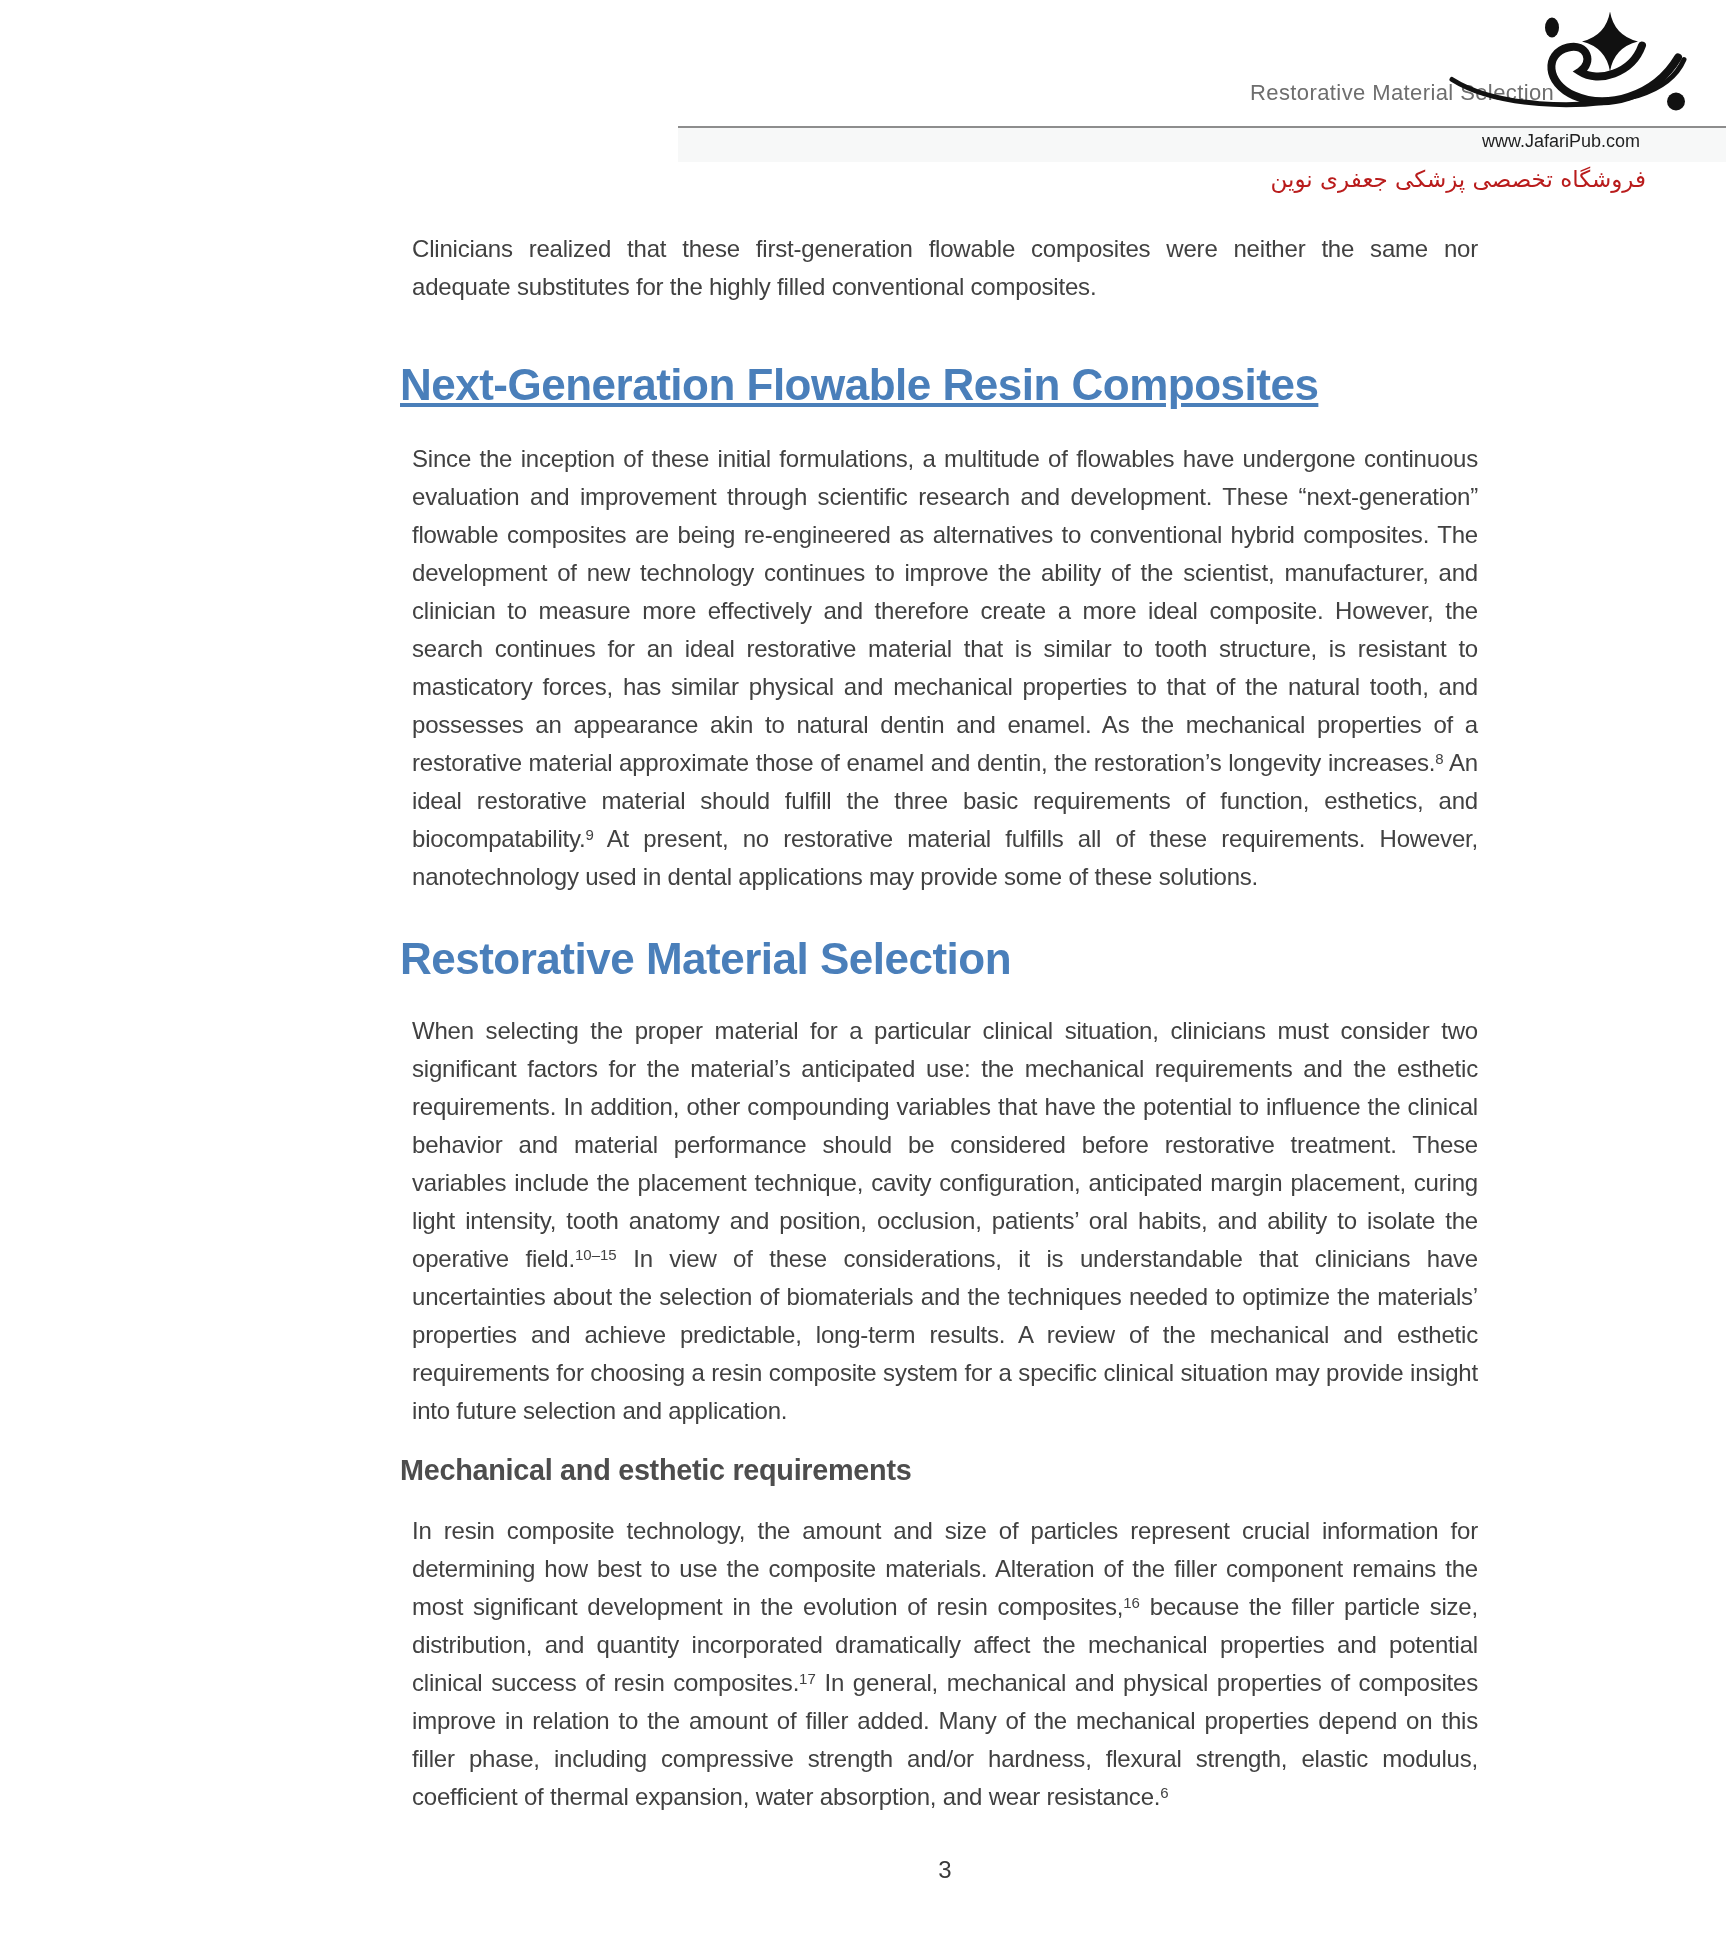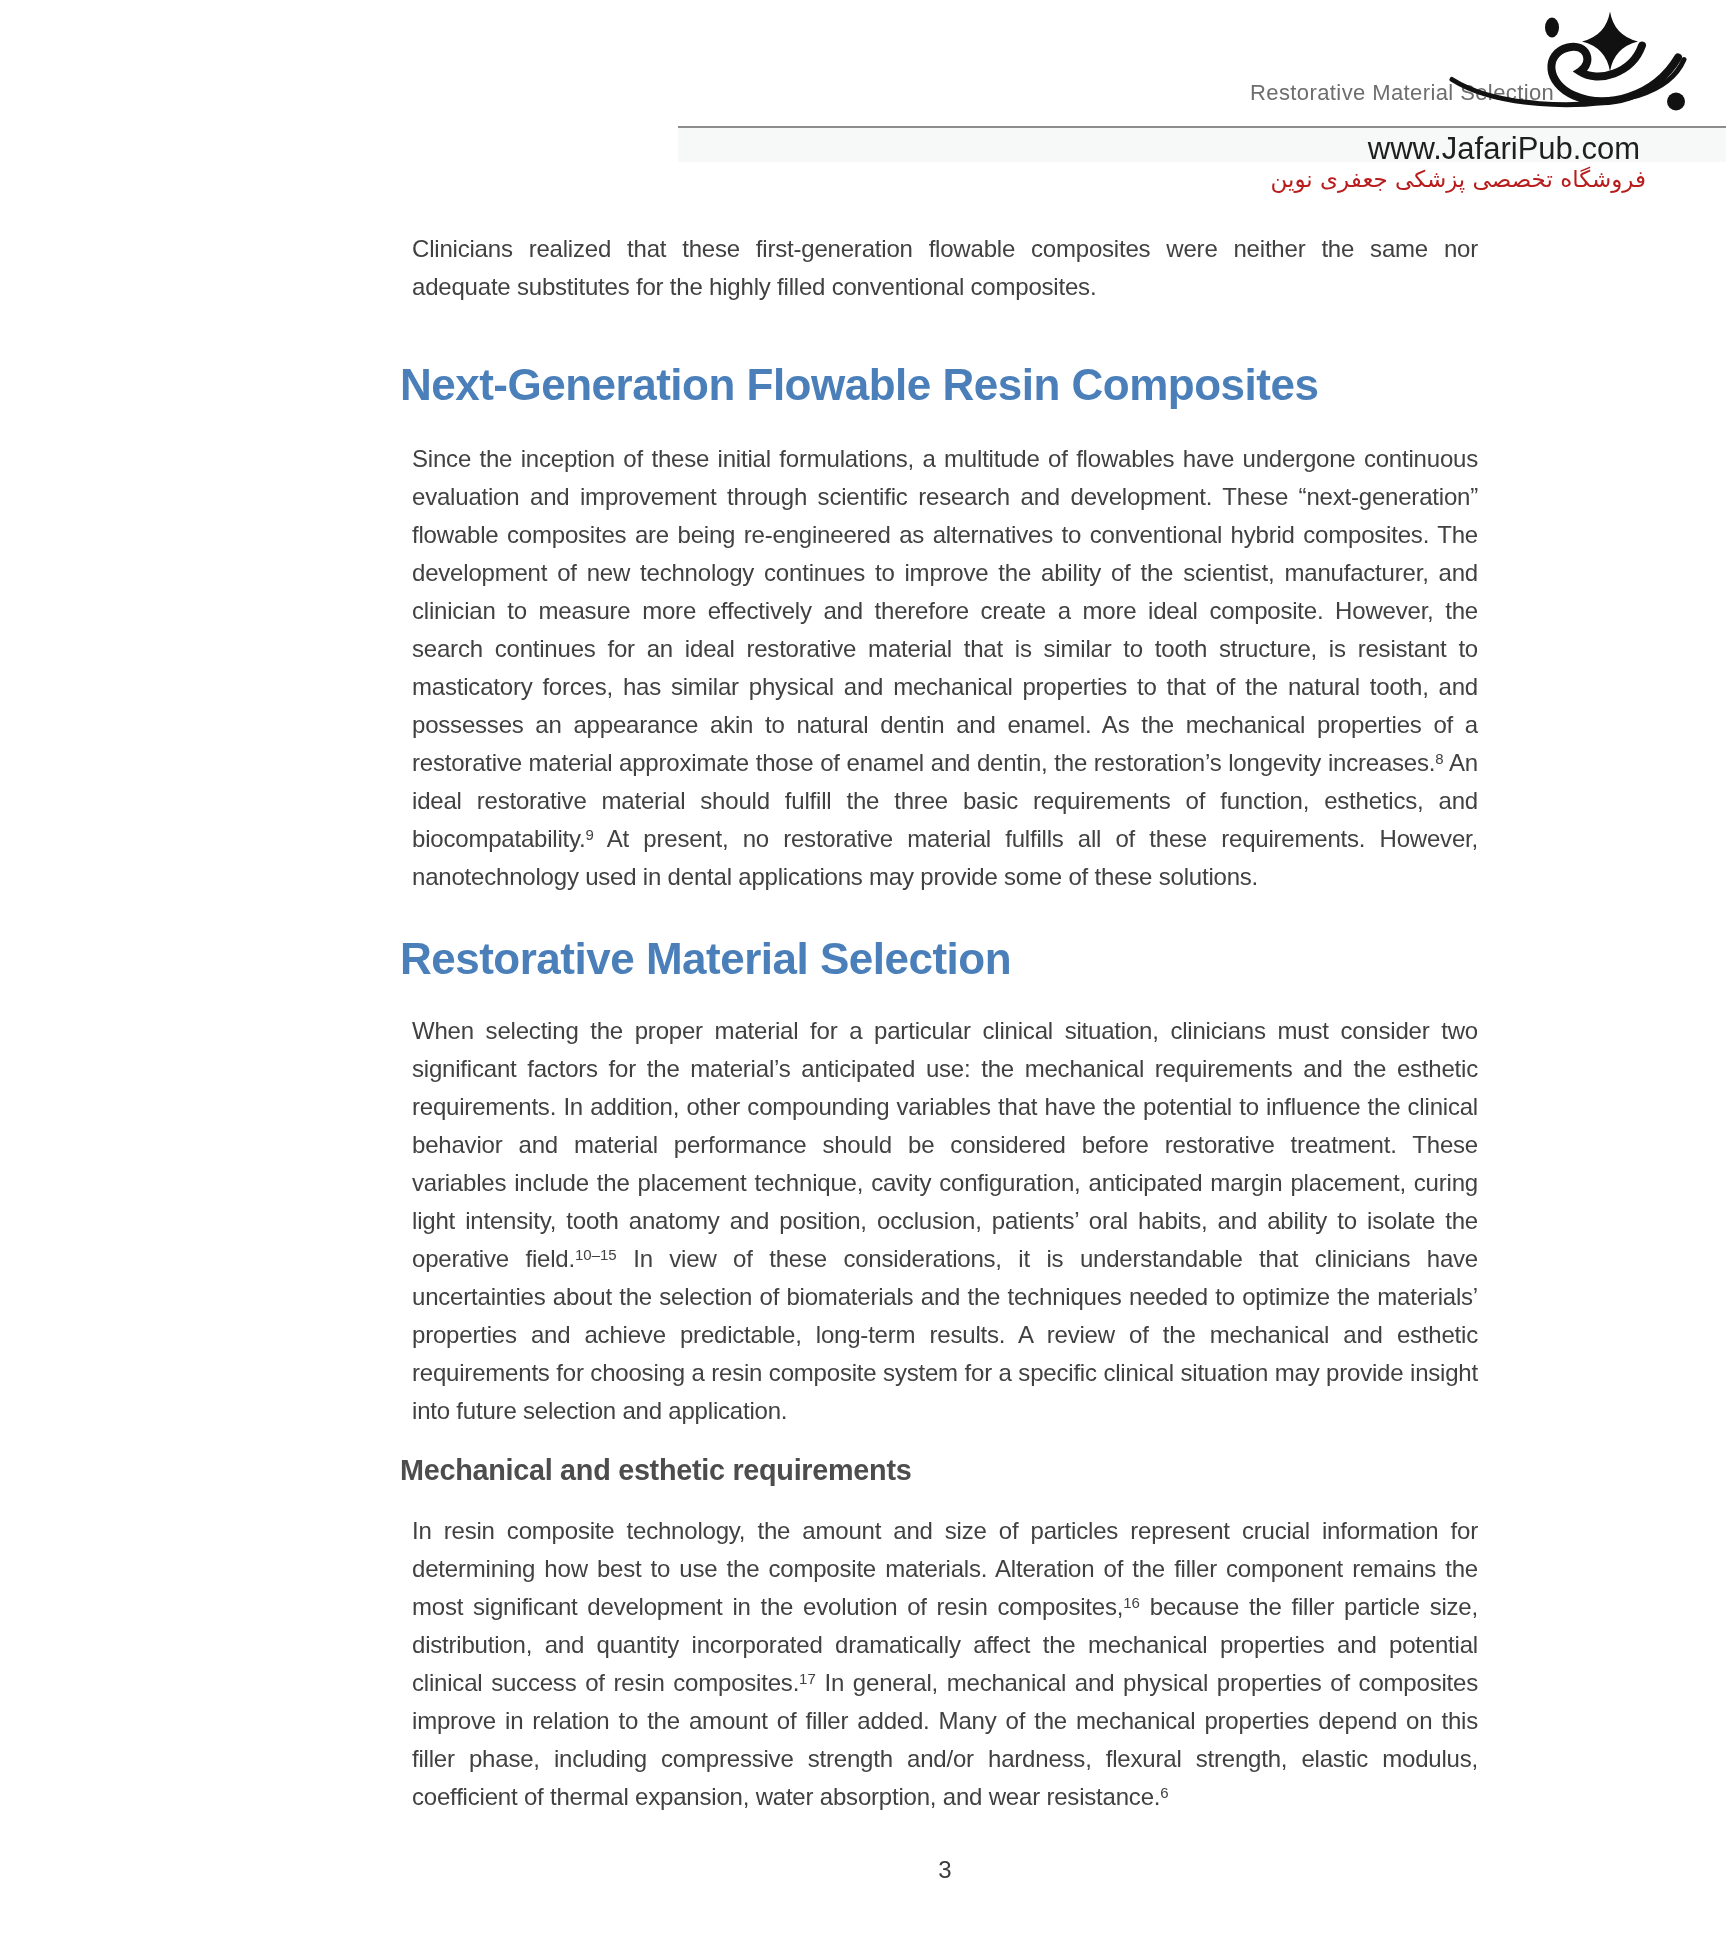--- a/index.html
+++ b/index.html
@@ -34,21 +34,21 @@
   }
   .header-rule {
     position: absolute;
     left: 678px; top: 126px;
     width: 1048px; height: 2px;
     background: var(--rule-gray, #8d8d8d);
   }
   .website {
     position: absolute;
     right: 86px; top: 131px;
-    font-size: 31px;
+    font-size: 18px;
     color: var(--website-text, #1f1f1f);
     white-space: nowrap;
     margin-left: 24px;
   }
   .store-fa {
     position: absolute;
     right: 80px; top: 166px;
     font-size: 23px;
     color: #b91c1c;
     direction: rtl;
@@ -77,21 +77,21 @@
     letter-spacing: 0;
   }
   .h-blue {
     margin: 0;
     font-size: 44px;
     line-height: 50px;
     font-weight: bold;
     letter-spacing: -0.5px;
     color: var(--heading-blue, #4a7fba);
   }
-  .h-blue.first  { margin: 54px 0 30px; }
+  .h-blue.first  { margin: 54px 0 30px; text-decoration: underline; }
   .h-blue.second { margin: 38px 0 28px; }
   .h-sub {
     margin: 22px 0 24px;
     font-size: 30px;
     line-height: 36px;
     font-weight: bold;
     letter-spacing: -0.3px;
     color: var(--subheading-gray, #4d4d4d);
     transform: scaleX(0.96);
     transform-origin: left center;

